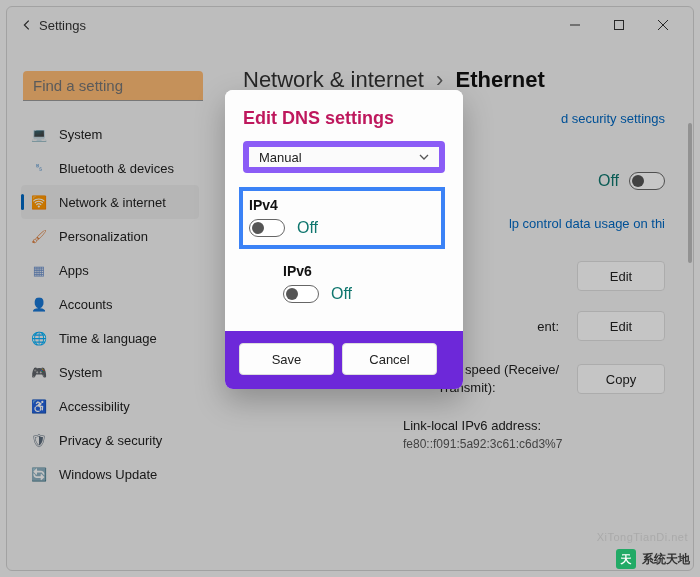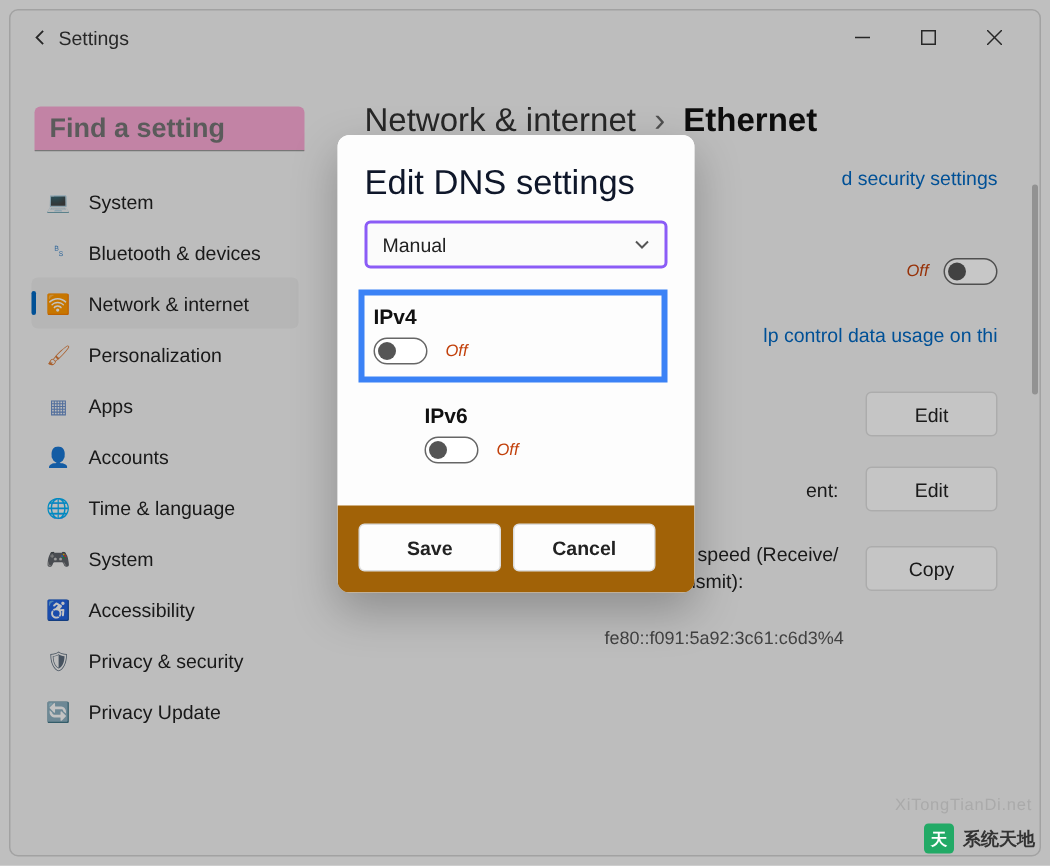--- a/index.html
+++ b/index.html
@@ -6,54 +6,54 @@
   body { width: 700px; height: 577px; overflow: hidden; background:#f5f5f5; position: relative; }
   .window { position:absolute; inset:6px; background:#f3f3f3; border:1px solid #d0d0d0; border-radius:6px; overflow:hidden; }
   .titlebar { display:flex; align-items:center; height:36px; padding:0 8px; }
   .back-btn { width:24px; height:24px; display:flex; align-items:center; justify-content:center; font-size:14px; color:#333; border-radius:4px; }
   .title { margin-left:0; font-size:13px; color:#333; }
   .win-controls { margin-left:auto; display:flex; gap:0; }
   .win-btn { width:44px; height:30px; display:flex; align-items:center; justify-content:center; color:#333; }
   .win-btn svg { width:10px; height:10px; }
   .body { display:flex; height:calc(100% - 36px); }
   .sidebar { width:200px; padding:8px 8px 8px 14px; }
-  .search { width:180px; height:30px; border:none; border-bottom:1px solid #999; background:#f9a8d4; border-radius:4px 4px 0 0; padding:0 10px; font-size:18px; color:#666; margin:20px 0 16px 2px;font-weight:bold; }
+  .search { width:180px; height:30px; border:none; border-bottom:1px solid #999; background:#fdba74; border-radius:4px 4px 0 0; padding:0 10px; font-size:15px; color:#666; margin:20px 0 16px 2px; }
   .nav-item { display:flex; align-items:center; gap:12px; height:34px; padding:0 10px; border-radius:4px; font-size:13px; color:#222; position:relative; }
   .nav-item.active { background:#eaeaea; }
   .nav-item.active::before { content:""; position:absolute; left:0; top:9px; bottom:9px; width:3px; background:#0067c0; border-radius:2px; }
   .nav-icon { width:16px; height:16px; display:flex; align-items:center; justify-content:center; font-size:13px; }
   .content { flex:1; padding:24px 28px 0 36px; overflow:hidden; position:relative; }
   .breadcrumb { font-size:22px; color:#333; margin-bottom:18px; }
   .breadcrumb .sep { margin:0 6px; color:#666; }
   .breadcrumb .current { font-weight:700; color:#111; }
   .link-text { color:#0067c0; font-size:13px; }
   .row-off { display:flex; align-items:center; justify-content:flex-end; gap:10px; margin:46px 0 26px 0; }
   .toggle { width:36px; height:18px; border-radius:10px; border:1px solid #666; background:#fff; position:relative; }
   .toggle::after { content:""; position:absolute; left:2px; top:2px; width:12px; height:12px; border-radius:50%; background:#555; }
-  .toggle-label { font-size:11px; color:#c2410c;font-style:italic; }
+  .toggle-label { font-size:16px; color:#0f766e; }
   .desc-link { color:#0067c0; font-size:13px; margin-bottom:30px; display:block; text-align:right; white-space:nowrap; overflow:hidden; }
   .info-row { display:flex; align-items:center; justify-content:flex-end; gap:18px; margin-bottom:20px; }
   .info-label { font-size:13px; color:#222; text-align:left; }
   .pill-btn { width:88px; height:30px; background:#fdfdfd; border:1px solid #ddd; border-radius:4px; font-size:13px; color:#222; display:flex; align-items:center; justify-content:center; }
   .info-stack { text-align:left; font-size:13px; color:#222; line-height:1.4; }
   .info-value { color:#555; font-size:12px; }
   .scrollbar { position:absolute; right:0; top:0; bottom:0; width:6px; }
   .scroll-thumb { position:absolute; top:80px; width:4px; right:1px; height:140px; background:#bbb; border-radius:2px; }
 
   
   .overlay { position:absolute; inset:0; background:rgba(0,0,0,0.22); }
   .dialog { position:absolute; left:225px; top:90px; width:238px; background:#fdfdfd; border-radius:8px; box-shadow:0 12px 30px rgba(0,0,0,0.25); overflow:hidden; }
   .dialog-body { padding:18px 18px 14px 18px; background:#fdfdfd; }
-  .dialog-title { font-size:23px; font-weight:400; color:#0f172a; margin-bottom:12px; }
-  .dropdown { width:100%; height:32px; border:2px solid #8b5cf6; background:#fbfbfb; border-radius:4px; display:flex; align-items:center; justify-content:space-between; padding:0 10px; font-size:13px; color:#222; margin-bottom:14px; }
+  .dialog-title { font-size:18px; font-weight:700; color:#be185d; margin-bottom:12px; }
+  .dropdown { width:100%; height:32px; border:6px solid #8b5cf6; background:#fbfbfb; border-radius:4px; display:flex; align-items:center; justify-content:space-between; padding:0 10px; font-size:13px; color:#222; margin-bottom:14px; }
   .proto-block { margin-bottom:10px; padding:4px 2px;margin-left:38px; }
   .proto-title { font-size:14px; font-weight:600; color:#111; margin-bottom:6px; }
   .proto-toggle { display:flex; align-items:center; gap:12px; }
   .highlight { border:4px solid #3b82f6; padding:6px 8px 8px 6px; margin:2px 0 10px -4px; }
-  .dialog-actions { display:flex; gap:8px; padding:12px 26px 14px 14px; background:#a16207;font-weight:bold; }
+  .dialog-actions { display:flex; gap:8px; padding:12px 26px 14px 14px; background:#6d28d9; }
   .dlg-btn { flex:1; height:32px; background:#fdfdfd; border:1px solid #ddd; border-radius:4px; font-size:13px; color:#222; display:flex; align-items:center; justify-content:center; }
 
   .watermark { position:absolute; right:10px; bottom:8px; display:flex; align-items:center; gap:6px; font-size:12px; color:#2a6; }
   .watermark .logo { width:20px; height:20px; background:#2a6; border-radius:3px; display:flex; align-items:center; justify-content:center; color:#fff; font-size:11px; font-weight:bold; }
   .watermark .txt { color:#333; font-weight:600; }
   .watermark .url { position:absolute; right:2px; bottom:26px; font-size:11px; color:#aaa; letter-spacing:0.5px; }
 </style>
 </head>
 <body>
 
@@ -124,21 +124,21 @@
           <div class="nav-item">
             <span class="nav-icon" style="color: rgb(74, 122, 184);">♿</span>
             <span>Accessibility</span>
           </div>
           <div class="nav-item">
             <span class="nav-icon" style="color: rgb(90, 106, 122);">🛡</span>
             <span>Privacy &amp; security</span>
           </div>
           <div class="nav-item">
             <span class="nav-icon" style="color: rgb(217, 138, 58);">🔄</span>
-            <span>Privacy Update</span>
+            <span>Windows Update</span>
           </div>
         </div>
     </div>
 
     <div class="content">
       <div class="breadcrumb">
         <span>Network &amp; internet</span>
         <span class="sep">›</span>
         <span class="current">Ethernet</span>
       </div>
@@ -164,21 +164,22 @@
       <div class="info-row">
         <div class="info-stack">
           <div>Link speed (Receive/</div>
           <div>Transmit):</div>
         </div>
         <div class="pill-btn">Copy</div>
       </div>
 
       <div class="info-row" style="justify-content:flex-start; margin-left:160px;">
         <div class="info-stack">
-          <div class="info-value">fe80::f091:5a92:3c61:c6d3%4</div>
+          <div>Link-local IPv6 address:</div>
+          <div class="info-value">fe80::f091:5a92:3c61:c6d3%7</div>
         </div>
       </div>
 
       <div class="scrollbar">
           <div class="scroll-thumb"></div>
         </div>
     </div>
   </div>
 </div>
 

